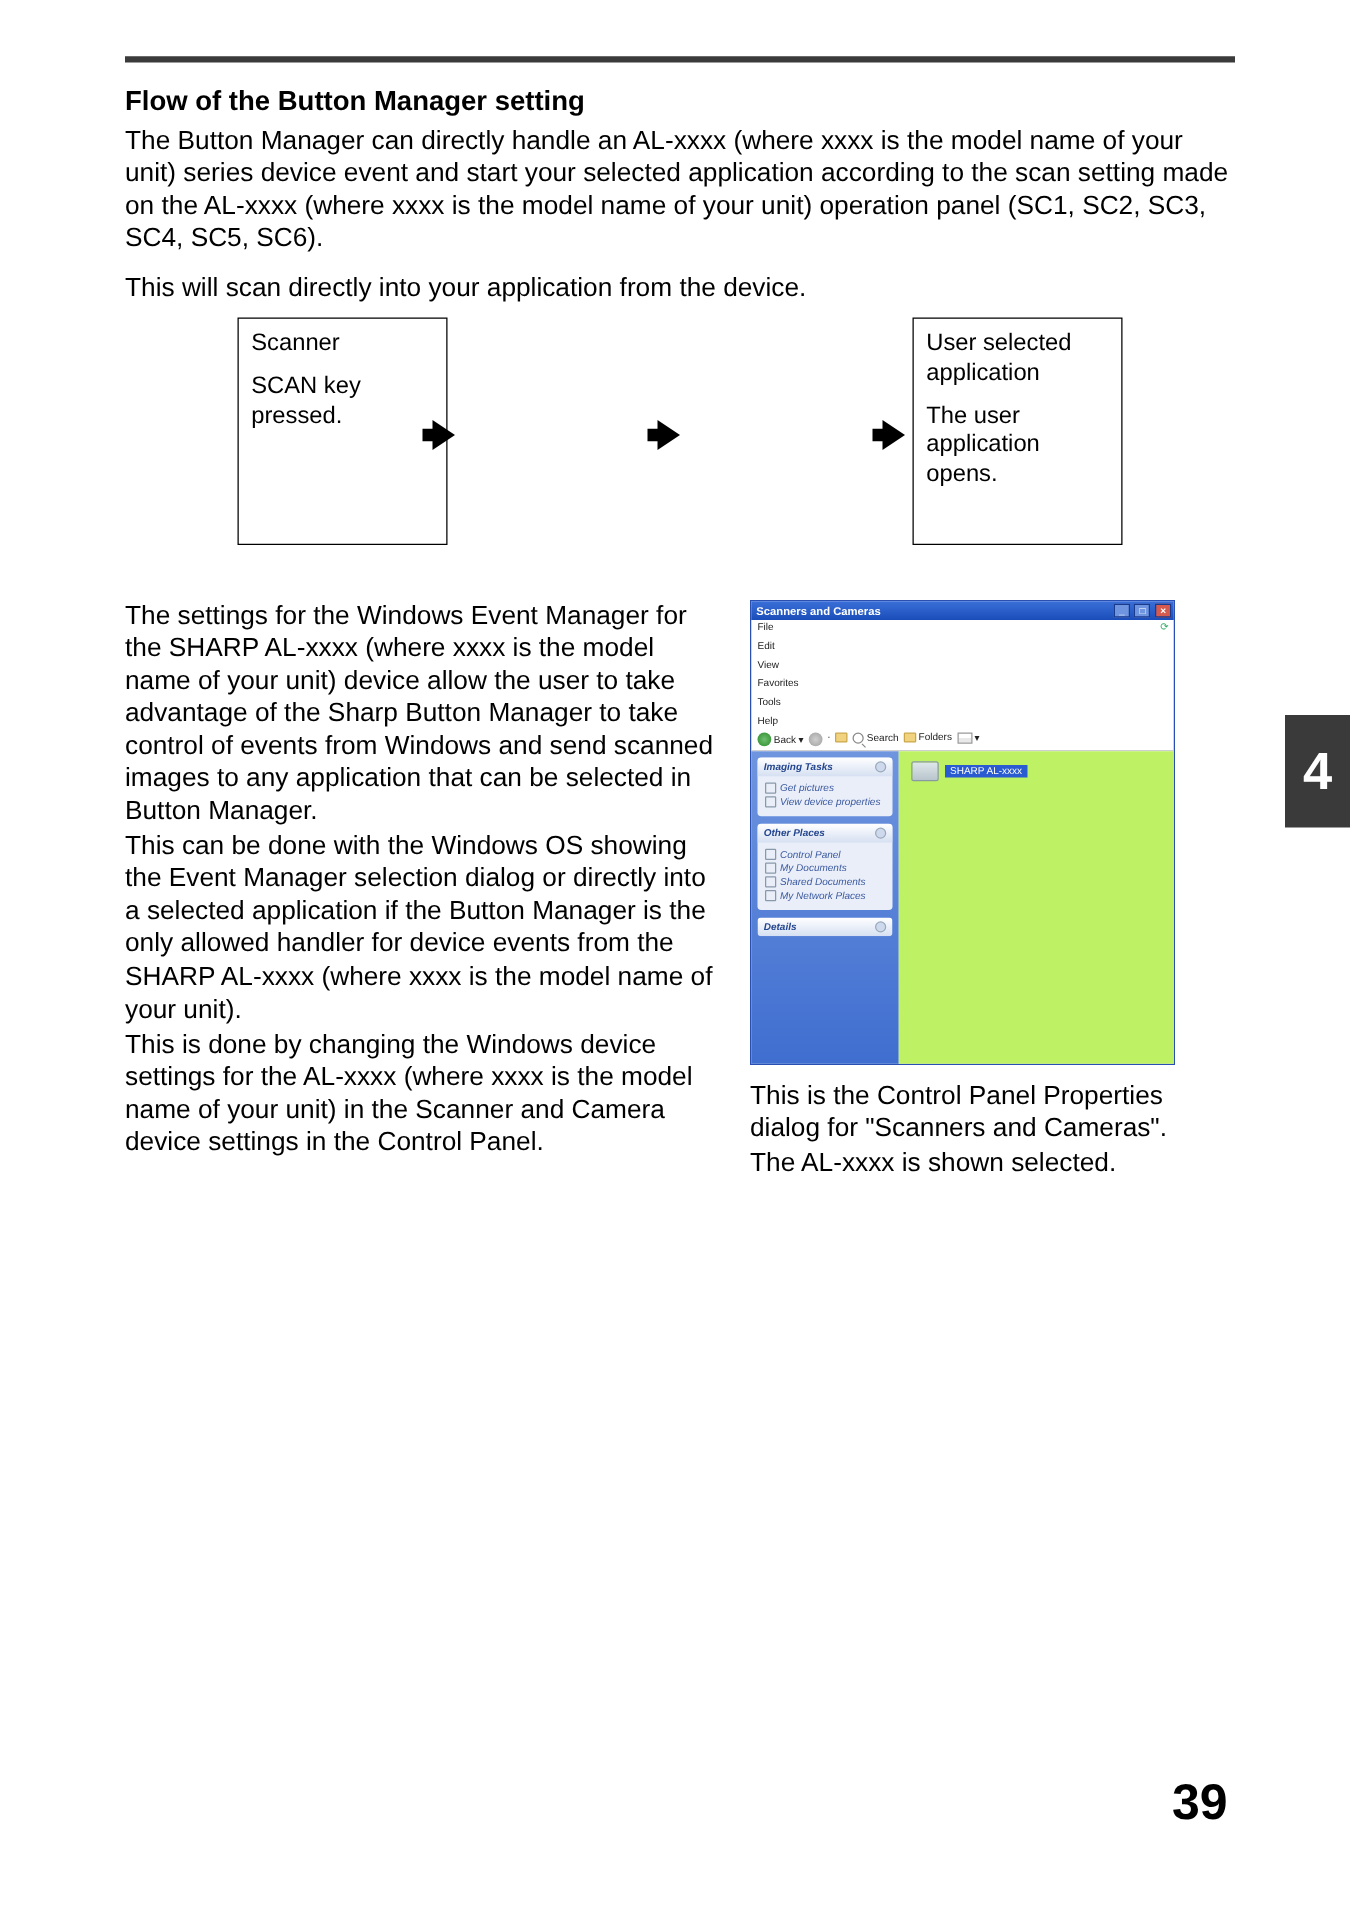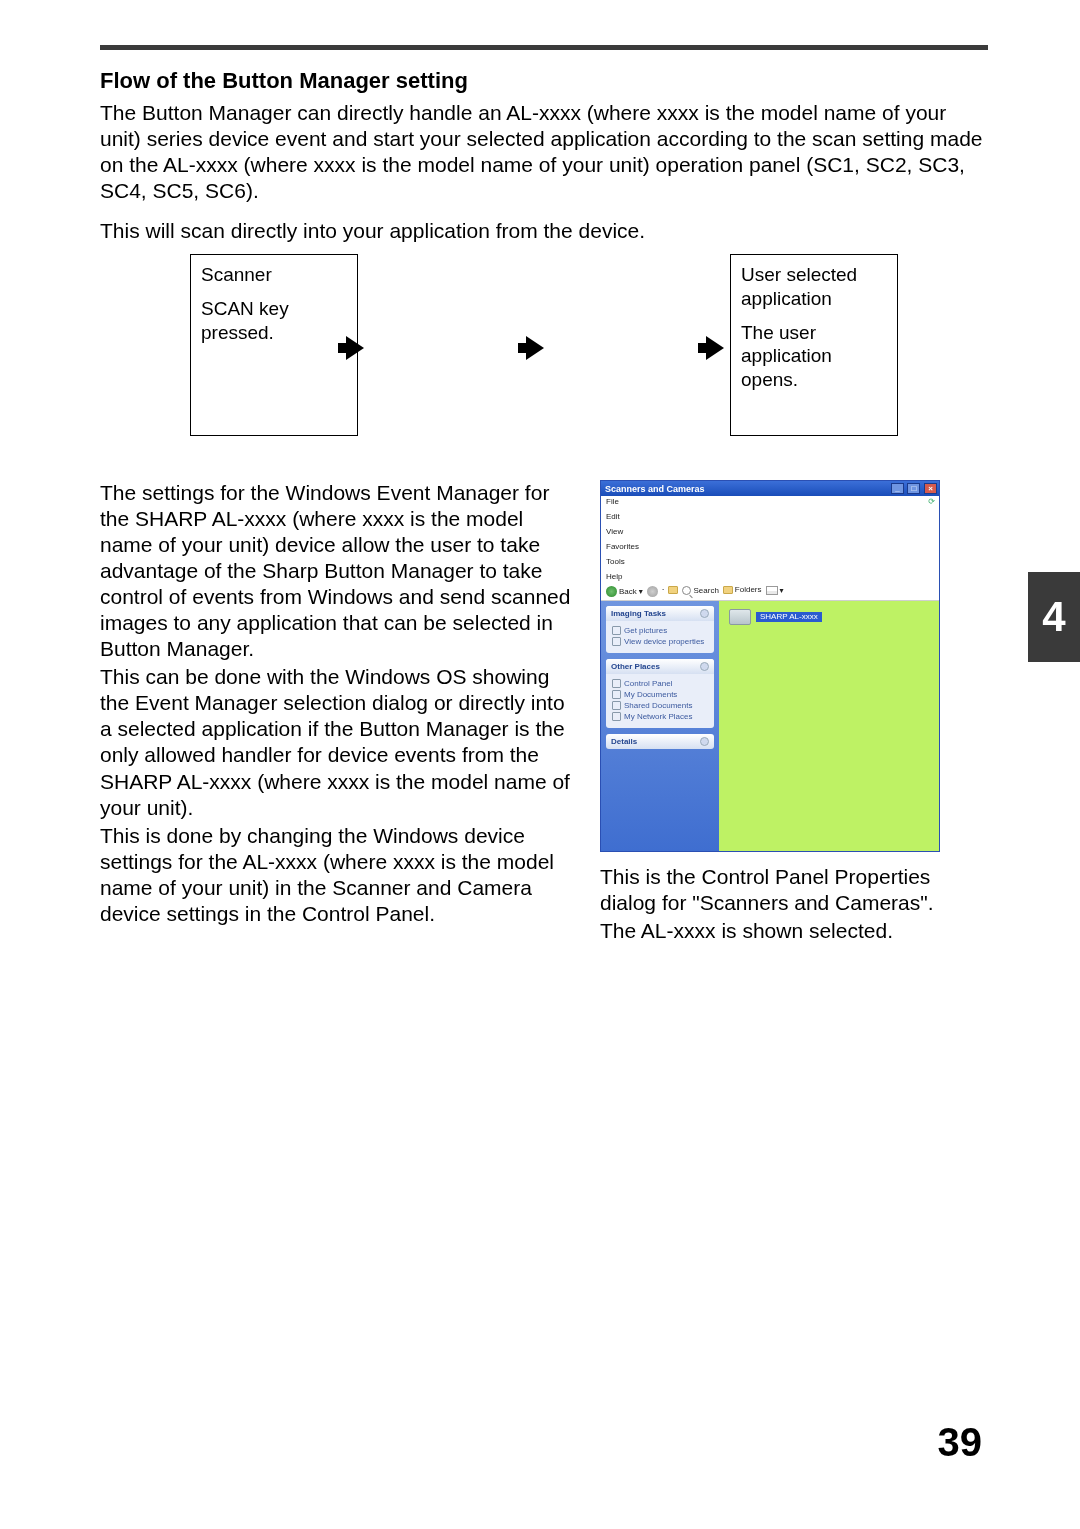--- a/index.html
+++ b/index.html
@@ -153,21 +153,21 @@
   .views-icon { display:inline-block;width:12px;height:9px;border:1px solid #9a9a9a;background:linear-gradient(#fff 50%,#e9e9e9 50%);}
   .xp-body {
     display:flex;
     height: 250px;
   }
   .xp-side {
     width: 118px;
     background: linear-gradient(#6f95df, #3f6ed0);
     padding: 5px;
     color: #fff;
-    display:flex; flex-direction:column; gap:6px;
+    display:flex; flex-direction:column; gap:6px;font-style:italic;
   }
   .xp-panel {
     background: #e9eef9;
     color: #1b3d9c;
     border-radius: 3px;
     overflow:hidden;
   }
   .xp-panel .hdr {
     background: linear-gradient(#fff,#d6e0f2);
     color: #24468f;

